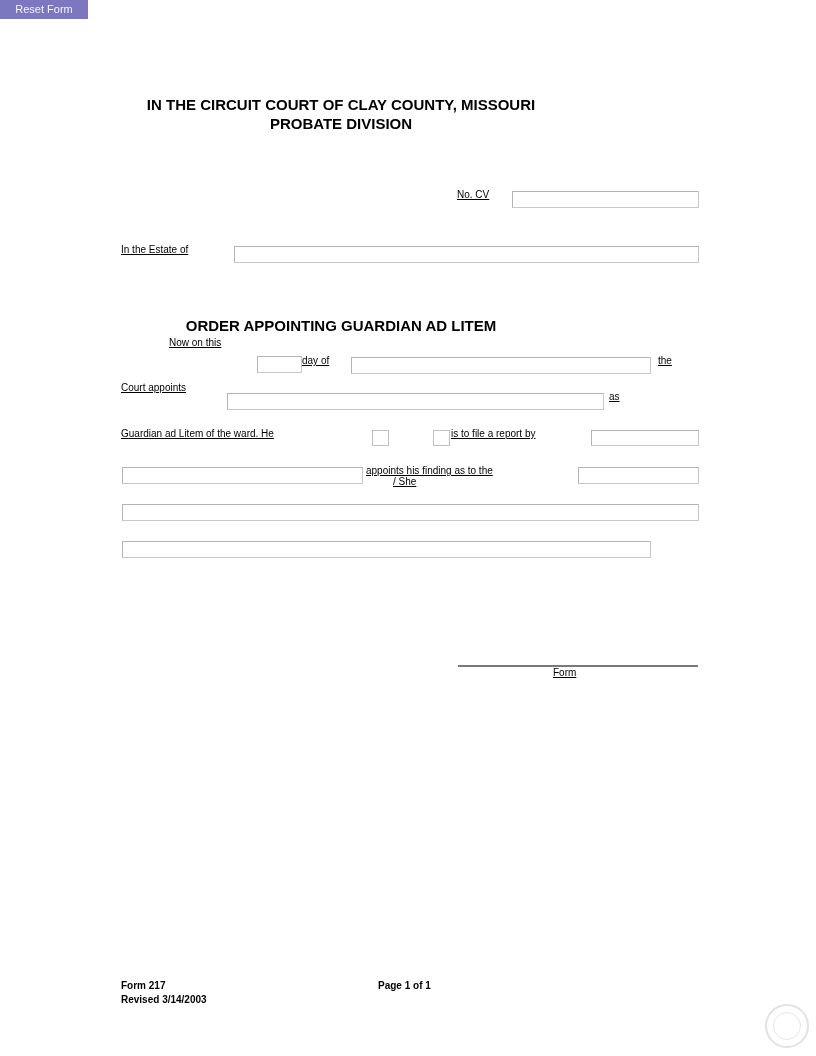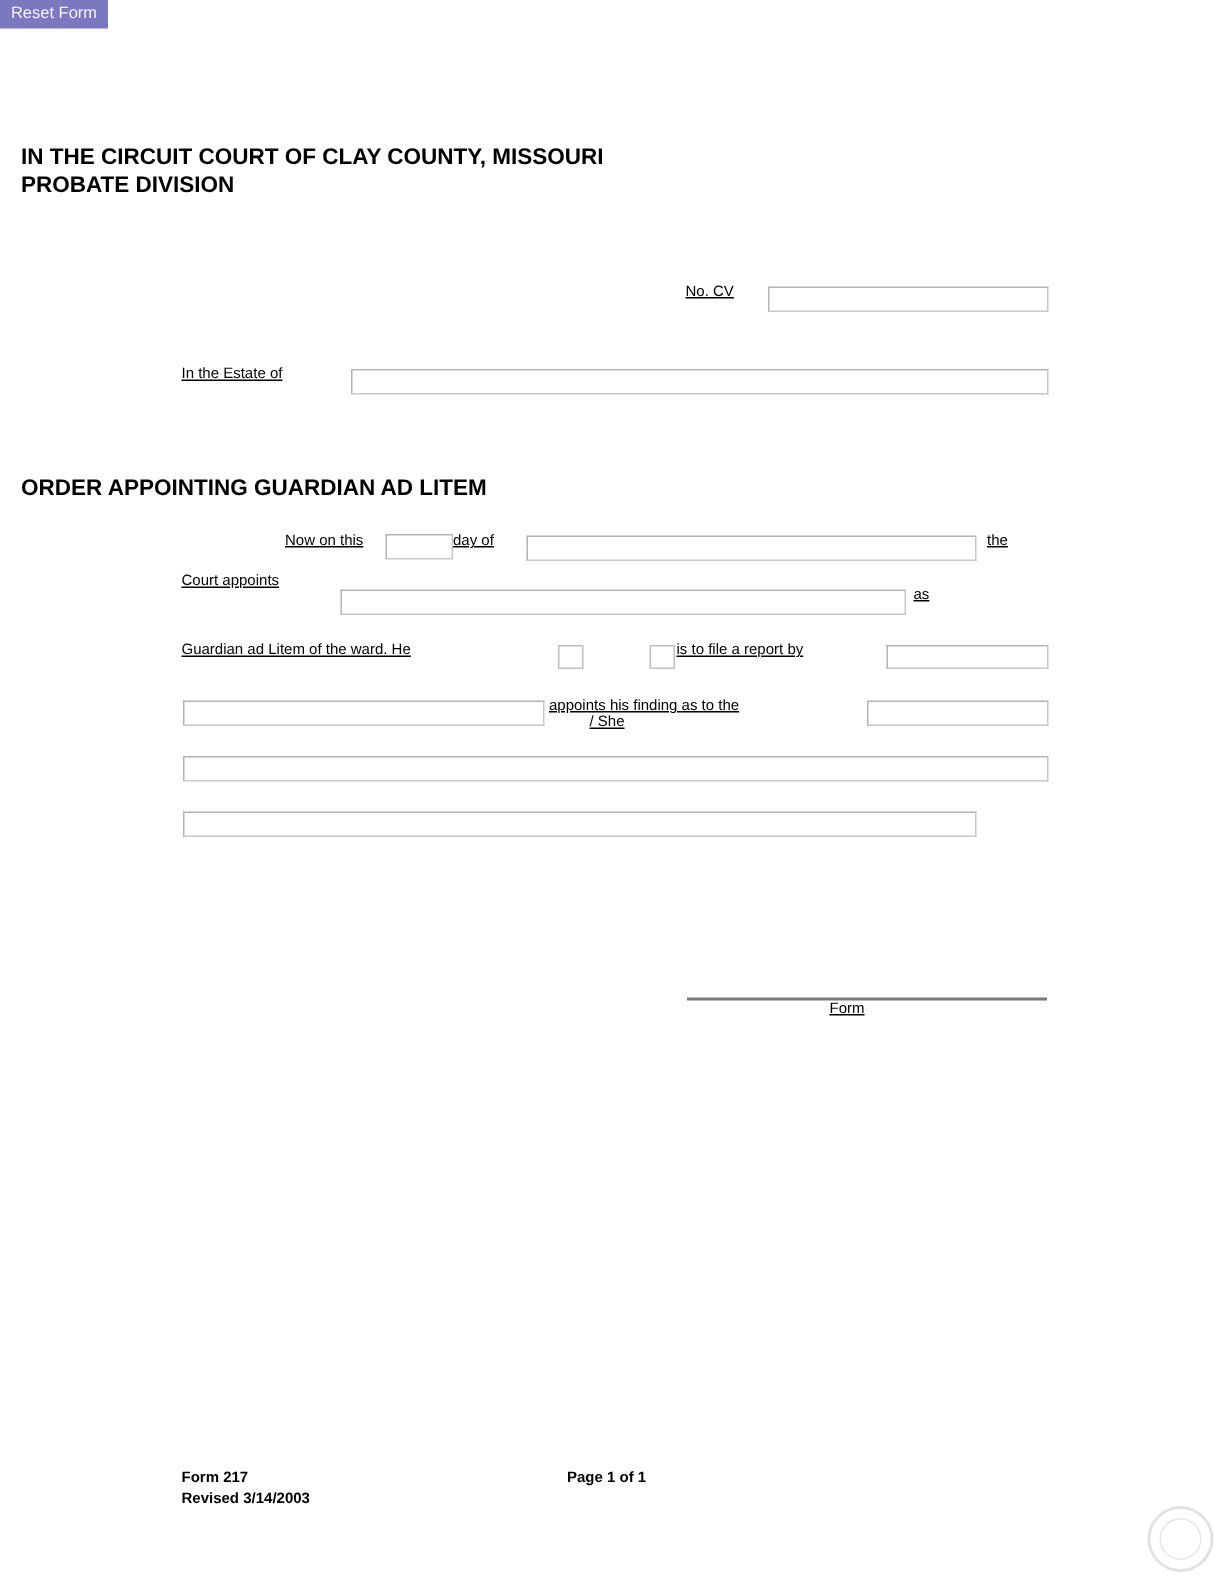--- a/index.html
+++ b/index.html
@@ -1,22 +1,22 @@
 <!DOCTYPE html>
 <html><head>
 <meta charset="utf-8">
 <style>
   html, body { margin:0; padding:0; }
   body { width:816px; height:1056px; position:relative; background:#ffffff; overflow:hidden;
          font-family: "Liberation Sans", sans-serif; color:#000; }
   .abs { position:absolute; }
-  .reset-btn { left:0; top:0; width:72px; height:19px; background:#7b78c0; color:#f4f4ff;
+  .reset-btn { left:0; top:0; width:88px; height:19px; background:#7b78c0; color:#f4f4ff;
                font-size:11px; line-height:19px; text-align:center; border:none; padding:0;
                font-family: "Liberation Sans", sans-serif; cursor:pointer; }
-  .hdr { left:0; width:682px; font-weight:bold; font-size:15px;padding-left:14px; }
+  .hdr { left:0; width:682px; text-align:center; font-weight:bold; font-size:15px; }
   .txt { font-size:10px; white-space:nowrap;text-decoration:underline; }
   .fld { border:1px solid #c8c8c8; border-top-color:#b4b4b4; border-left-color:#b4b4b4;
          background:#fff; box-sizing:border-box; padding:0; margin:0; font-size:13px;
          font-family: "Liberation Sans", sans-serif; outline:none; }
   .chk { border:1px solid #c0c0c0; background:#fff; box-sizing:border-box; }
   .sigline { left:458px; top:665px; width:240px; height:0; border-top:2px solid #7a7a7a; }
   .foot { font-size:10px; font-weight:bold; }
   .seal { left:765px; top:1004px; width:44px; height:44px; border-radius:50%;
           border:2px solid #e2e2e2; box-sizing:border-box; }
   .seal-inner { position:absolute; left:6px; top:6px; width:28px; height:28px; border-radius:50%;
@@ -31,21 +31,21 @@
 <div class="abs hdr" style="top:115px;">PROBATE DIVISION</div>
 
 <span class="abs txt" style="left:457px; top:189px;">No. CV</span>
 <input class="abs fld" style="left: 512px; top: 191px; width: 187px; height: 17px;" value="">
 
 <span class="abs txt" style="left:121px; top:244px;">In the Estate of</span>
 <input class="abs fld" style="left: 234px; top: 246px; width: 465px; height: 17px;" value="">
 
 <div class="abs hdr" style="top:317px;">ORDER APPOINTING GUARDIAN AD LITEM</div>
 
-<span class="abs txt" style="left:169px; top:355px;margin-left:21px;">Now on this</span>
+<span class="abs txt" style="left:169px; top:337px;">Now on this</span>
 <input class="abs fld" style="left: 257px; top: 356px; width: 45px; height: 17px;" value="">
 <span class="abs txt" style="left:302px; top:355px;">day of</span>
 <input class="abs fld" style="left: 351px; top: 357px; width: 300px; height: 17px;" value="">
 <span class="abs txt" style="left:658px; top:355px;">the</span>
 
 <span class="abs txt" style="left:121px; top:382px;">Court appoints</span>
 <input class="abs fld" style="left: 227px; top: 393px; width: 377px; height: 17px;" value="">
 <span class="abs txt" style="left:609px; top:391px;">as</span>
 
 <span class="abs txt" style="left:121px; top:428px;">Guardian ad Litem of the ward.  He</span>

